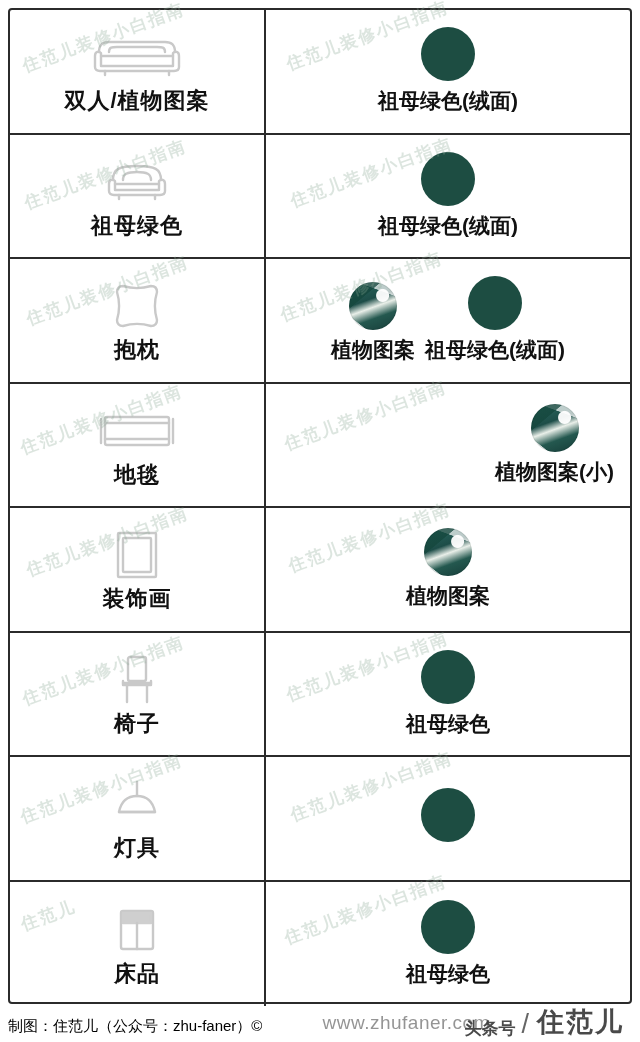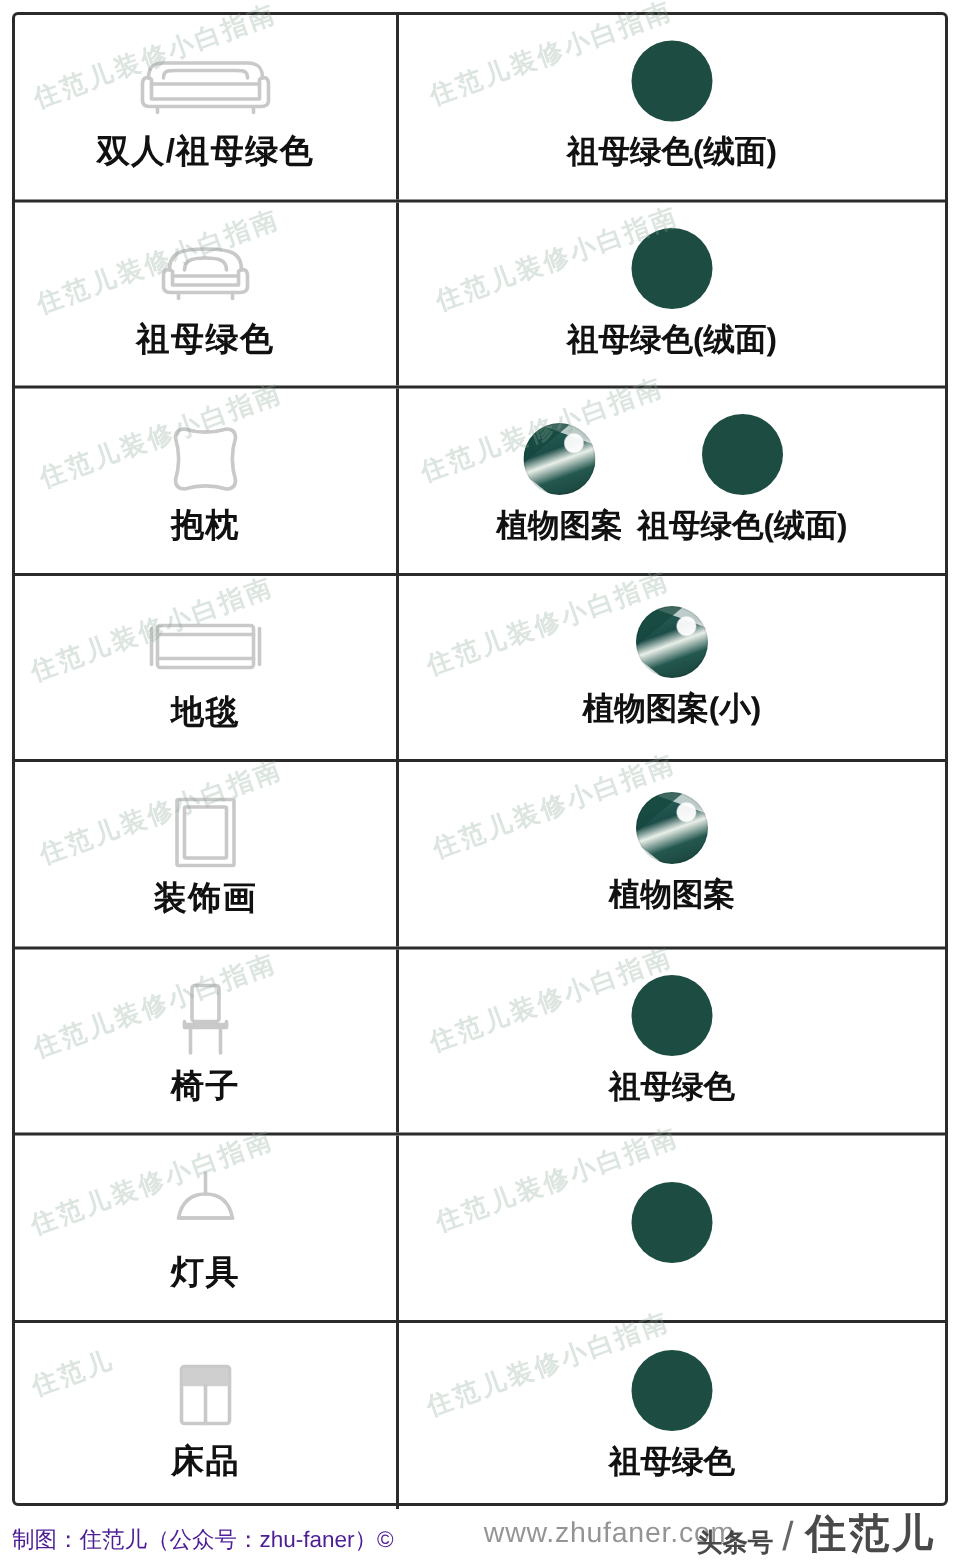--- a/index.html
+++ b/index.html
@@ -146,21 +146,21 @@
   }
 
   #footer {
     position: absolute;
     left: 8px;
     bottom: 6px;
     width: 624px;
     display: flex;
     align-items: center;
     font-size: 15px;
-    color: #4c1d95;
+    color: #000000;
   }
   #footer .credit-text {
     white-space: nowrap;
   }
 
   #brand {
     position: absolute;
     right: 16px;
     bottom: 2px;
     display: flex;
@@ -201,21 +201,21 @@
       <div class="icon-box">
         <svg class="ic" width="96" height="46" viewBox="0 0 96 46">
           <path d="M10 18 C10 10 14 8 20 8 L76 8 C82 8 86 10 86 18"></path>
           <path d="M20 18 C20 13 23 13 28 13 L68 13 C73 13 76 13 76 18"></path>
           <path d="M6 22 C6 17 10 17 12 19 L12 32 L84 32 L84 19 C86 17 90 17 90 22 L90 33 C90 36 88 37 85 37 L11 37 C8 37 6 36 6 33 Z"></path>
           <path d="M12 22 L84 22"></path>
           <line x1="16" y1="37" x2="16" y2="41"></line>
           <line x1="80" y1="37" x2="80" y2="41"></line>
         </svg>
       </div>
-      <div class="label">双人/祖母绿色</div>
+      <div class="label">双人/植物图案</div>
       <div class="wm" style="left:8px; top:16px;">住范儿装修小白指南</div>
     </div>
     <div class="cell-right">
       <div class="swatch-group">
         <div class="swatch-item">
           <div class="dot" style="background:#1d4d42"></div>
           <div class="dot-caption">祖母绿色(绒面)</div>
         </div>
       </div>
       <div class="wm" style="left:16px; top:14px;">住范儿装修小白指南</div>
@@ -281,21 +281,21 @@
           <line x1="8" y1="16" x2="72" y2="16"></line>
           <line x1="8" y1="32" x2="72" y2="32"></line>
           <line x1="4" y1="12" x2="4" y2="36"></line>
           <line x1="76" y1="12" x2="76" y2="36"></line>
         </svg>
       </div>
       <div class="label">地毯</div>
       <div class="wm" style="left:6px; top:24px;">住范儿装修小白指南</div>
     </div>
     <div class="cell-right">
-      <div class="swatch-group" style="gap:4px;">
+      <div class="swatch-group" style="gap:4px;flex-direction:column;">
         <div class="swatch-item">
           <div class="leafdot"></div>
           <div class="dot-caption">植物图案(小)</div>
         </div>
       </div>
       <div class="wm" style="left:14px; top:20px;">住范儿装修小白指南</div>
     </div>
   </div>
 
   <div class="row">

